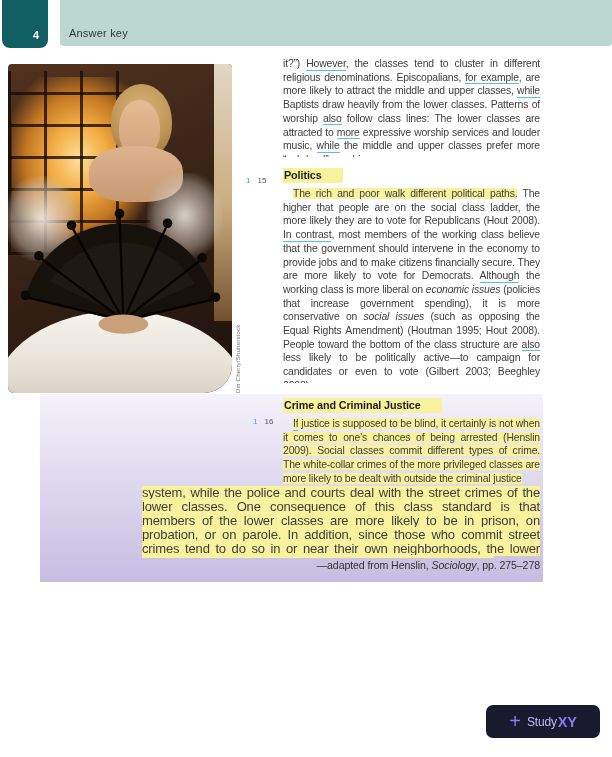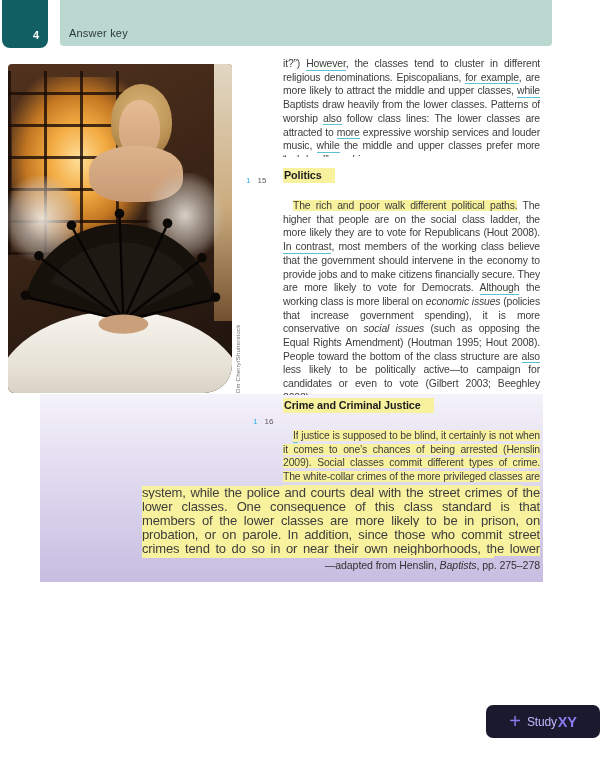--- a/index.html
+++ b/index.html
@@ -5,21 +5,21 @@
   :root{
     --teal-dark:#115e63; --teal-light:#bad7d0; --hl:#f8f19e; --ul:#58c3d6;
     --lav-top:#f4f2fa; --lav-bot:#c7bde1; --marker-cyan:#2bb1e0;
     --logo-bg:#1a1a2e; --logo-accent:#8a7cf0; --body-ink:#3d3d3d;
   }
   *{margin:0;padding:0;box-sizing:border-box;}
   html,body{background:#ffffff;}
   .page{position:relative;width:612px;height:757px;background:#fff;overflow:hidden;
         font-family:"Liberation Sans",sans-serif;color:var(--body-ink);}
   
-  .header-bar{position:absolute;left:60px;top:0;width:492px;height:46px;
+  .header-bar{position:absolute;left:60px;top:0;width:552px;height:46px;
               background:var(--teal-light);border-radius:0 0 4px 4px;
               display:flex;align-items:flex-end;padding:0 0 7px 9px;}
   .header-title{font-size:11px;color:#2b3b3a;letter-spacing:.2px;}
   .page-tab{position:absolute;left:2px;top:0;width:46px;height:48px;background:var(--teal-dark);
             border-radius:0 0 8px 8px;display:flex;align-items:flex-end;justify-content:flex-end;
             padding:0 9px 7px 0;}
   .page-num{color:#fff;font-size:11px;font-weight:bold;}
   
   .lavender{position:absolute;left:40px;top:394px;width:503px;height:188px;
             background:linear-gradient(180deg,var(--lav-top) 0%,#ded8ee 48%,var(--lav-bot) 100%);}
@@ -54,21 +54,21 @@
           font-size:6px;color:#6e6e6e;white-space:nowrap;letter-spacing:.2px;}
   
   .col{position:absolute;left:283px;width:257px;font-size:10.4px;line-height:13.7px;
        text-align:justify;letter-spacing:-.15px;color:var(--body-ink);}
   #col-a{top:57px;max-height:100px;overflow:hidden;}
   #politics-block{top:168px;}
   #politics-block .body{max-height:196px;overflow:hidden;}
   #crime-block{top:398px;}
   #crime-block .body{max-height:72px;overflow:hidden;}
   .section-heading{display:inline-block;background:var(--hl);color:#1c1c1c;font-weight:bold;
-       font-size:10.8px;line-height:13px;padding:1px 13px 1px 1px;margin-bottom:16px;letter-spacing:-.1px;}
+       font-size:10.8px;line-height:13px;padding:1px 21px 1px 1px;margin-bottom:4px;letter-spacing:-.1px;}
   .indent{text-indent:10px;}
   .wide{position:absolute;left:142px;top:486px;width:398px;font-size:13px;line-height:14px;
         text-align:justify;letter-spacing:-.15px;color:var(--body-ink);max-height:72px;overflow:hidden;}
   .attribution{position:absolute;left:142px;top:559px;width:398px;font-size:10.6px;
         text-align:right;color:#333;letter-spacing:-.1px;}
   .caption{position:absolute;left:56px;top:398px;width:180px;font-size:9.6px;line-height:12.6px;
         color:#4f4f4f;letter-spacing:-.1px;max-height:92px;overflow:hidden;}
   .marker{position:absolute;font-size:8px;letter-spacing:0;}
   .marker .tag{color:var(--marker-cyan);margin-right:7px;}
   .marker .num{color:#5a5a5a;}
@@ -147,21 +147,21 @@
   <div class="col" id="crime-block">
     <span class="section-heading">Crime and Criminal Justice</span>
     <div class="body indent"><span class="u hl">If</span><span class="hl"> justice is supposed to be blind, it certainly is not when it comes to one’s chances of being arrested (Henslin 2009). Social classes commit different types of crime. The white-collar crimes of the more privileged classes are more likely to be dealt with outside the criminal justice</span></div>
   </div>
   <div class="marker" style="left:253px;top:417px;">
     <span class="tag">1</span><span class="num">16</span>
   </div>
 
   <div class="wide"><span class="hl">system, </span><span class="u hl">while</span><span class="hl"> the police and courts deal with the street crimes of the lower classes. </span><span class="u hl">One consequence</span><span class="hl"> of this class standard is that members of the lower classes are more likely to be in prison, on probation, or on parole. </span><span class="u hl">In addition,</span><span class="hl"> </span><span class="u hl">since</span><span class="hl"> those who commit street crimes tend to do so in or near their own neighborhoods, the lower classes are more likely to be robbed, burglarized, or murdered.</span></div>
 
-  <div class="attribution"><span>—adapted from Henslin, </span><span class="i">Baptists</span><span>, pp. 275–278</span></div>
+  <div class="attribution"><span>—adapted from Henslin, </span><span class="i">Sociology</span><span>, pp. 275–278</span></div>
 
   <div class="logo">
     <span class="logo-plus">+</span>
     <span class="logo-study">Study</span>
     <span class="logo-xy">XY</span>
   </div>
 
 </div>
 
 </body></html>

